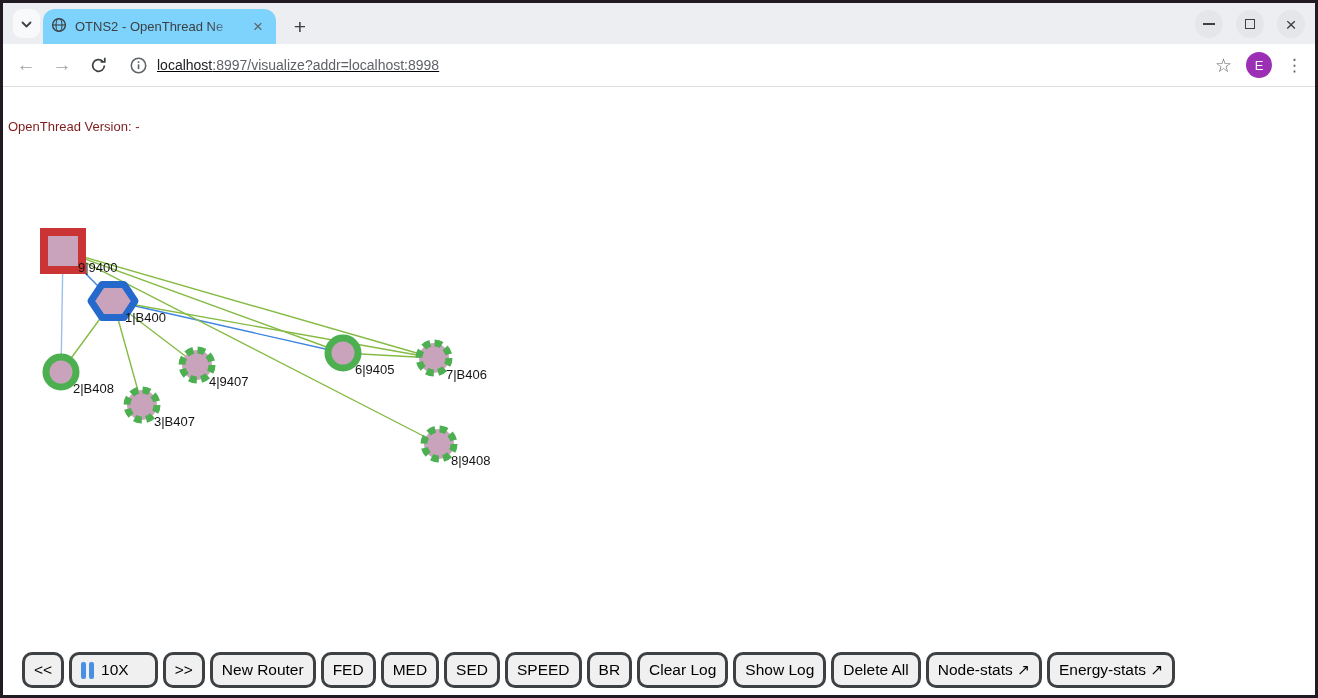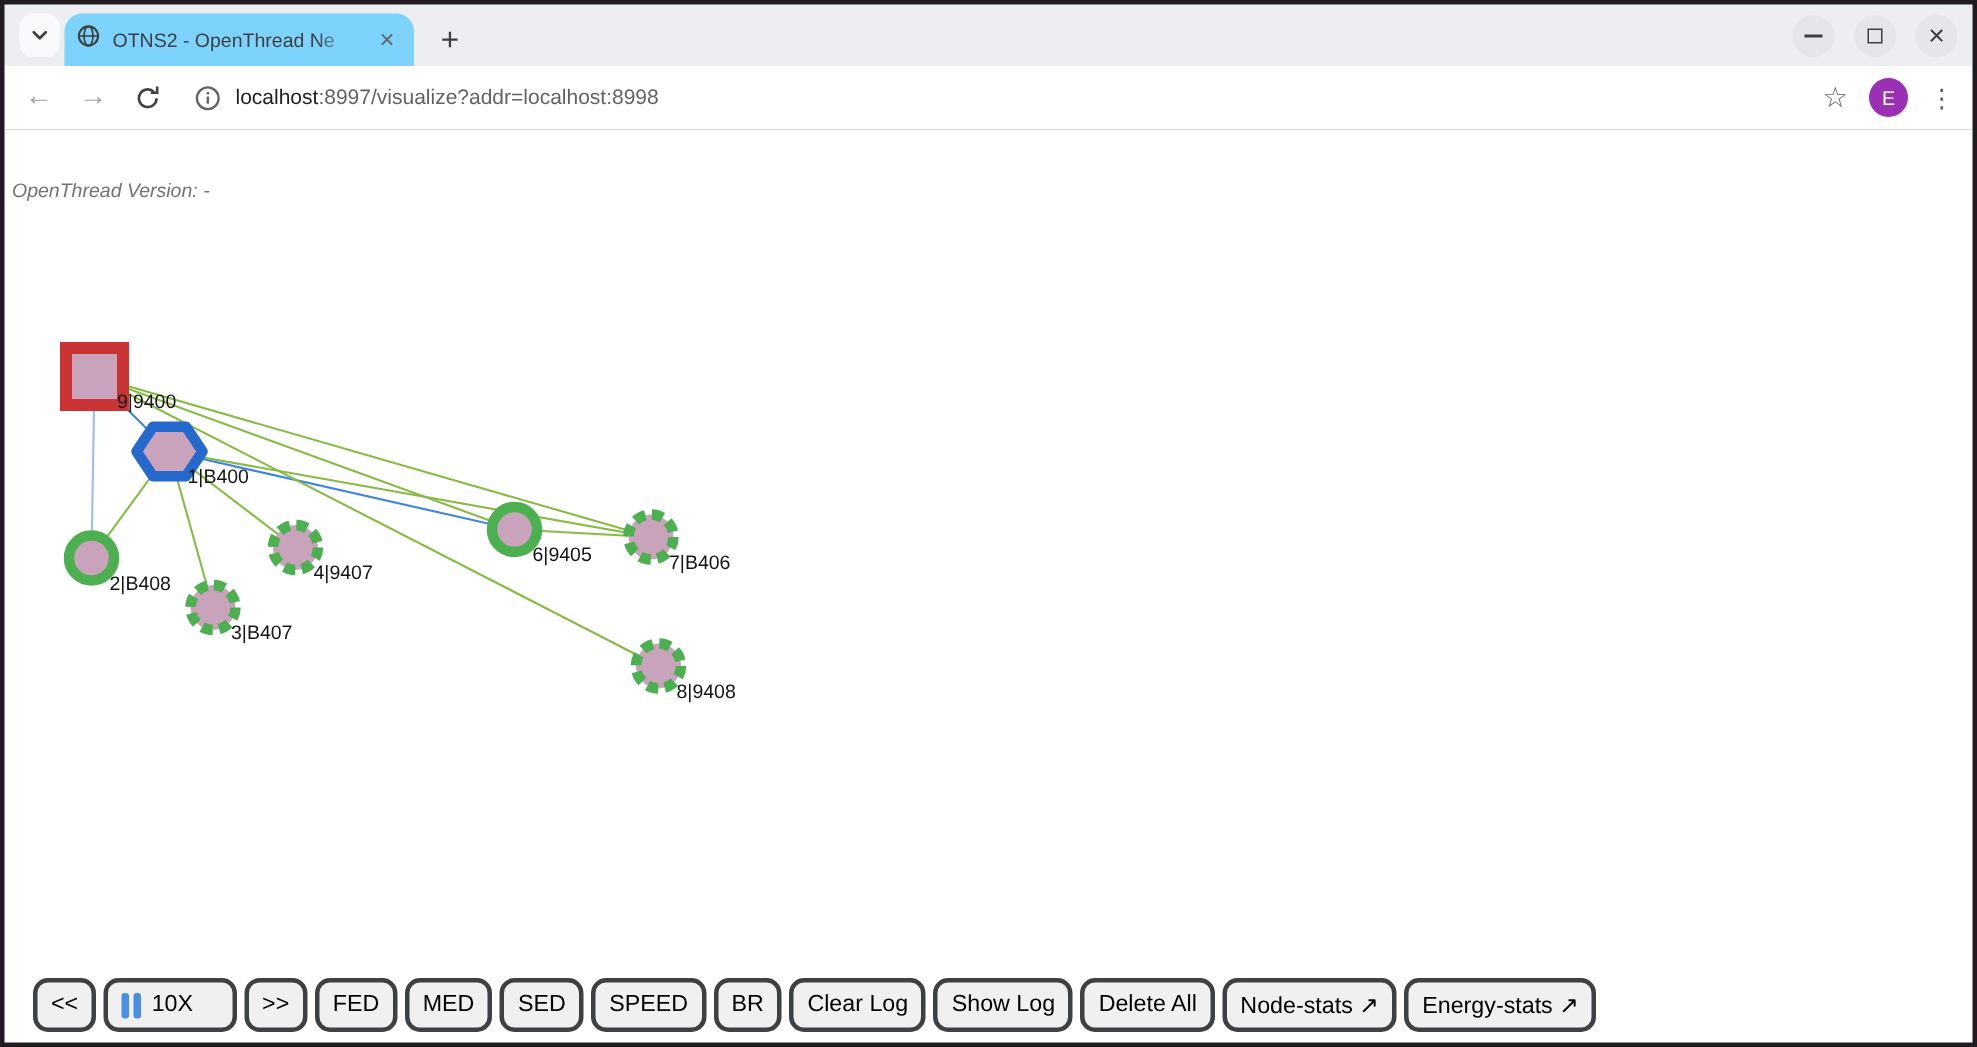--- a/index.html
+++ b/index.html
@@ -29,33 +29,33 @@
   .icon-max{width:10px;height:10px;border:1.7px solid #3c4043;box-sizing:border-box;}
   .icon-close{font-size:19px;color:#3c4043;line-height:1;}
   
   .navbar{position:absolute;left:3px;top:44px;right:3px;height:43px;background:#fff;
     display:flex;align-items:center;border-bottom:1px solid #dadce0;box-sizing:border-box;}
   .nav-icon{width:34px;height:34px;display:flex;align-items:center;justify-content:center;
     font-size:19px;border-radius:50%;cursor:pointer;flex:0 0 auto;}
   .nav-back,.nav-fwd{color:#9aa0a6;margin-left:6px;}
   .nav-fwd{margin-left:2px;}
   .nav-reload{margin-left:2px;}
-  .url-area{display:flex;margin-left:14px;flex:1;min-width:0;}
+  .url-area{display:flex;align-items:center;margin-left:14px;flex:1;min-width:0;text-decoration:underline;}
   .url-text{font-size:14px;margin-left:9px;white-space:nowrap;}
   .url-host{color:#202124;}
   .url-rest{color:#5f6368;}
   .star-icon{font-size:19px;color:#5f6368;margin-right:14px;cursor:pointer;}
   .avatar{width:26px;height:26px;border-radius:50%;color:#fff;font-size:13px;display:flex;
     align-items:center;justify-content:center;margin-right:14px;cursor:pointer;}
   .kebab{font-size:17px;color:#5f6368;margin-right:12px;letter-spacing:0;cursor:pointer;}
   
   .content{position:absolute;left:3px;top:87px;right:3px;bottom:3px;background:#fff;overflow:hidden;}
   .status-line{position:absolute;left:5px;top:13px;font-family:"DejaVu Sans Mono","Liberation Mono",monospace;
     font-weight:bold;font-size:14px;color:#000;white-space:pre;}
-  .version-line{position:absolute;left:5px;top:32px;font-size:13px;color:#737373;font-style:italic;}
+  .version-line{position:absolute;left:5px;top:32px;font-size:13px;color:#7f1d1d;}
   #net-svg{position:absolute;left:0;top:0;pointer-events:none;}
   #net-svg .node{pointer-events:auto;cursor:pointer;}
   #net-svg text{font-family:"Liberation Sans",sans-serif;font-size:13px;fill:#141414;}
   
   .toolbar{position:absolute;left:19px;bottom:7px;display:flex;gap:5px;align-items:stretch;z-index:10;}
   .tb-btn{display:flex;align-items:center;gap:7px;background:#f0f0f0;border:3px solid #3e4144;
     border-radius:10px;padding:2px 9px;font-family:"Liberation Sans",sans-serif;font-size:15.5px;
     color:#000;height:36px;box-sizing:border-box;cursor:pointer;white-space:nowrap;}
   .tb-btn.speed{padding-right:26px;}
   .pause-bars{display:flex;gap:3px;}
@@ -162,20 +162,23 @@
         <span class="pause-bars">
           <i></i>
           <i></i>
         </span>
         <span>10X</span>
       </button>
       <button class="tb-btn">
         <span>&gt;&gt;</span>
       </button>
       <button class="tb-btn">
+        <span>New Router</span>
+      </button>
+      <button class="tb-btn">
         <span>FED</span>
       </button>
       <button class="tb-btn">
         <span>MED</span>
       </button>
       <button class="tb-btn">
         <span>SED</span>
       </button>
       <button class="tb-btn">
         <span>SPEED</span>

